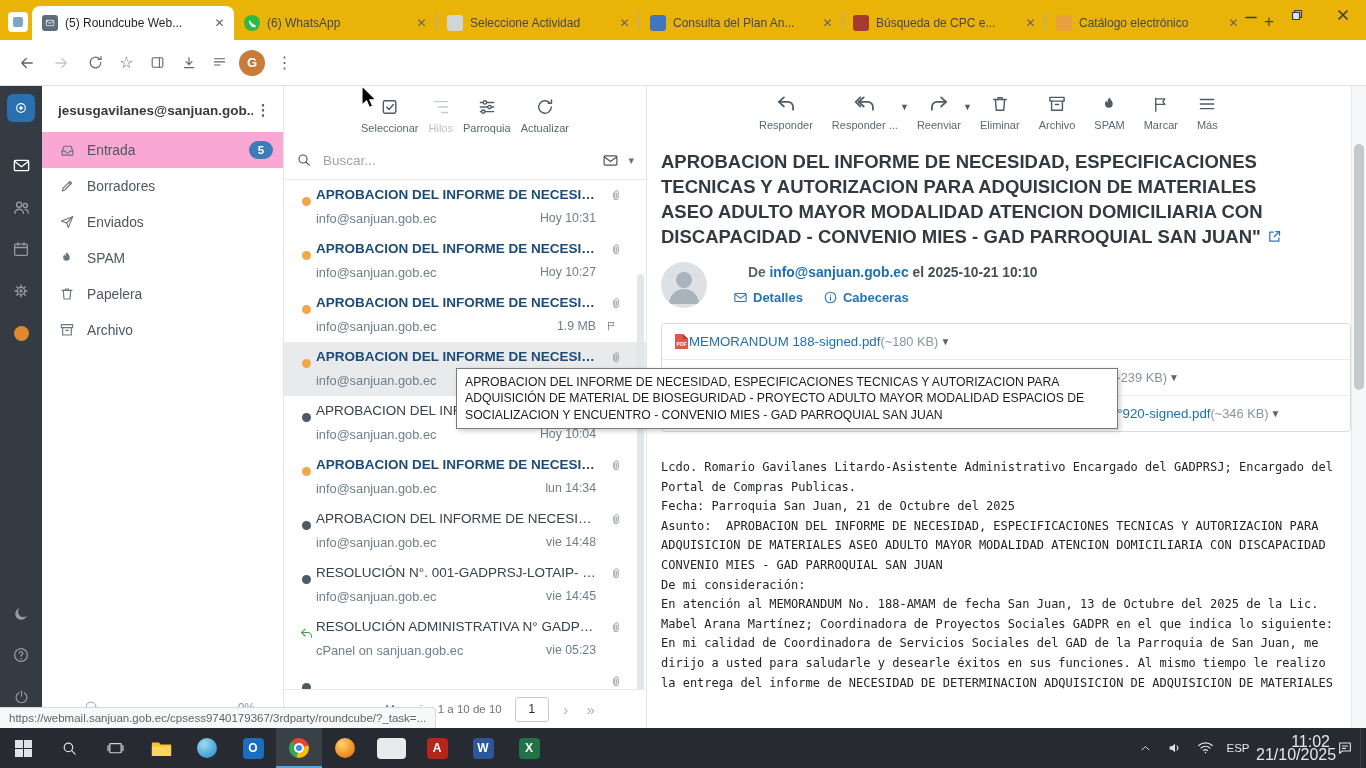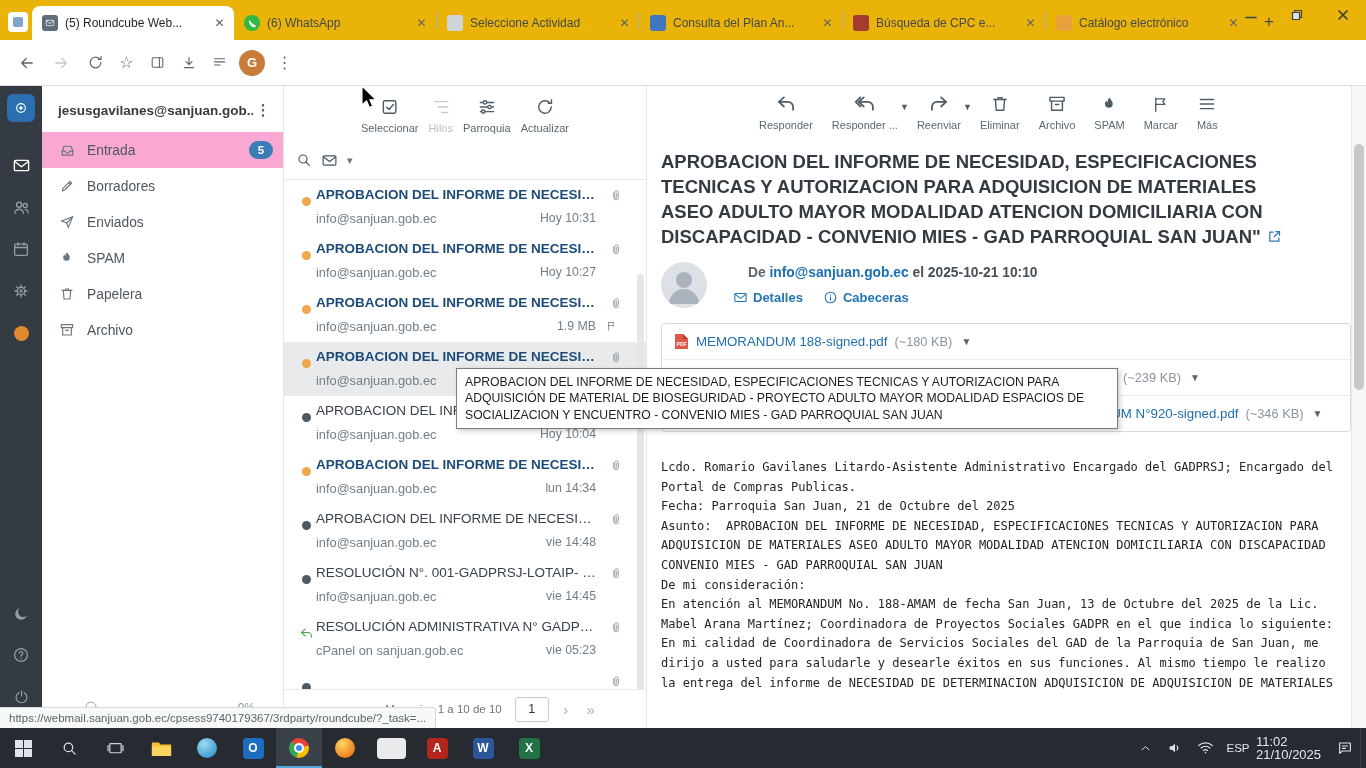--- a/index.html
+++ b/index.html
@@ -114,21 +114,21 @@
   .avatar2{width:46px;height:46px;border-radius:50%;background:#dde1e5;overflow:hidden;flex:none;}
   .fromcol{margin-left:26px;padding-top:3px;font-weight:bold;}
   .fromline{font-size:13.8px;color:#5a646d;padding-left:15px;}
   .fromline a{color:#1d6fae;text-decoration:none;}
   .fromline .fdate{color:#474f56;}
   .fromlinks{display:flex;gap:20px;margin-top:10px;font-size:13px;align-items:center;}
   .flk{display:flex;align-items:center;gap:5px;color:#2374b4;}
   .attbox{margin-top:15px;border:1px solid #d8dce0;border-radius:4px;width:688px;}
   .attrow{display:flex;align-items:center;padding:9px 12px;border-top:1px solid #e9ecef;}
   .attrow:first-child{border-top:none;}
-  .attitem{display:flex;align-items:center;gap:7px;font-size:13.3px;white-space:nowrap;text-align:right;}
+  .attitem{display:flex;align-items:center;font-size:13.3px;white-space:nowrap;text-align:right;}
   .attitem + .attitem{margin-left:24px;}
   .attname{color:#1d6fae;}
   .att-spacer{display:inline-block;width:420px;}
   .attsize{color:#8b949c;font-size:12.8px;}
   .attcaret{color:#5a646d;font-size:10px;margin-left:2px;}
   .mailbody{margin-top:26px;font-family:"DejaVu Sans Mono","Liberation Mono",monospace;font-size:12px;
             line-height:19.6px;color:#22262a;white-space:pre;overflow:hidden;}
 
   .main-sb{width:14px;background:#f6f7f8;border-left:1px solid #e8e8e8;position:relative;flex:none;}
   .main-thumb{position:absolute;left:2px;right:2px;top:58px;height:246px;background:#c6c9cc;border-radius:5px;}
@@ -155,21 +155,21 @@
                display:flex;align-items:center;justify-content:center;}
   .cb-white{width:10px;height:10px;border-radius:50%;background:#fff;display:flex;align-items:center;justify-content:center;}
   .cb-blue{width:6.5px;height:6.5px;border-radius:50%;background:#4285f4;}
   .edge-ball{background:radial-gradient(circle at 35% 30%,#9cdcf0,#1e88c7);}
   .ff-ball{background:radial-gradient(circle at 35% 30%,#ffd567,#e66000);}
   .np-sq{background:#e8eaec;display:flex;flex-direction:column;justify-content:center;gap:2.5px;padding:0 4px;}
   .np-sq i{display:block;height:1.5px;background:#8b949c;}
   .tray{margin-left:auto;display:flex;align-items:center;height:100%;}
   .tray-ic{width:30px;height:40px;display:flex;align-items:center;justify-content:center;color:#dfe3e7;}
   .lang{font-size:11.5px;color:#e4e7ea;width:36px;text-align:center;}
-  .clock{width:74px;text-align:left;font-size:13px;color:#e4e7ea;line-height:13.5px;}
+  .clock{width:74px;text-align:right;font-size:16px;color:#e4e7ea;line-height:13.5px;}
   .desk-sliver{width:5px;height:100%;border-left:1px solid #3a3f46;}
 
   .cursor{position:absolute;left:357px;top:84px;z-index:100;}
 </style>
 </head>
 <body>
 
 <div class="screen">
 
   <div class="tabstrip">
@@ -462,20 +462,21 @@
         </div>
       </div>
 
       <div class="searchrow">
         <span class="scope-ic">
           <svg class="s" width="16" height="16" viewBox="0 0 24 24">
               <circle cx="10.5" cy="10.5" r="6"></circle>
               <path d="M15 15 L20 20"></path>
             </svg>
           </span>
+        <input class="search-input" placeholder="Buscar..." style="">
         <span class="scope-ic">
           <svg class="s" width="17" height="17" viewBox="0 0 24 24">
               <rect x="3" y="5.5" width="18" height="13" rx="1.5"></rect>
               <path d="M3.5 7 L12 13.5 L20.5 7"></path>
             </svg>
           </span>
         <span class="sr-caret">▾</span>
       </div>
 
       <div class="msglist">

